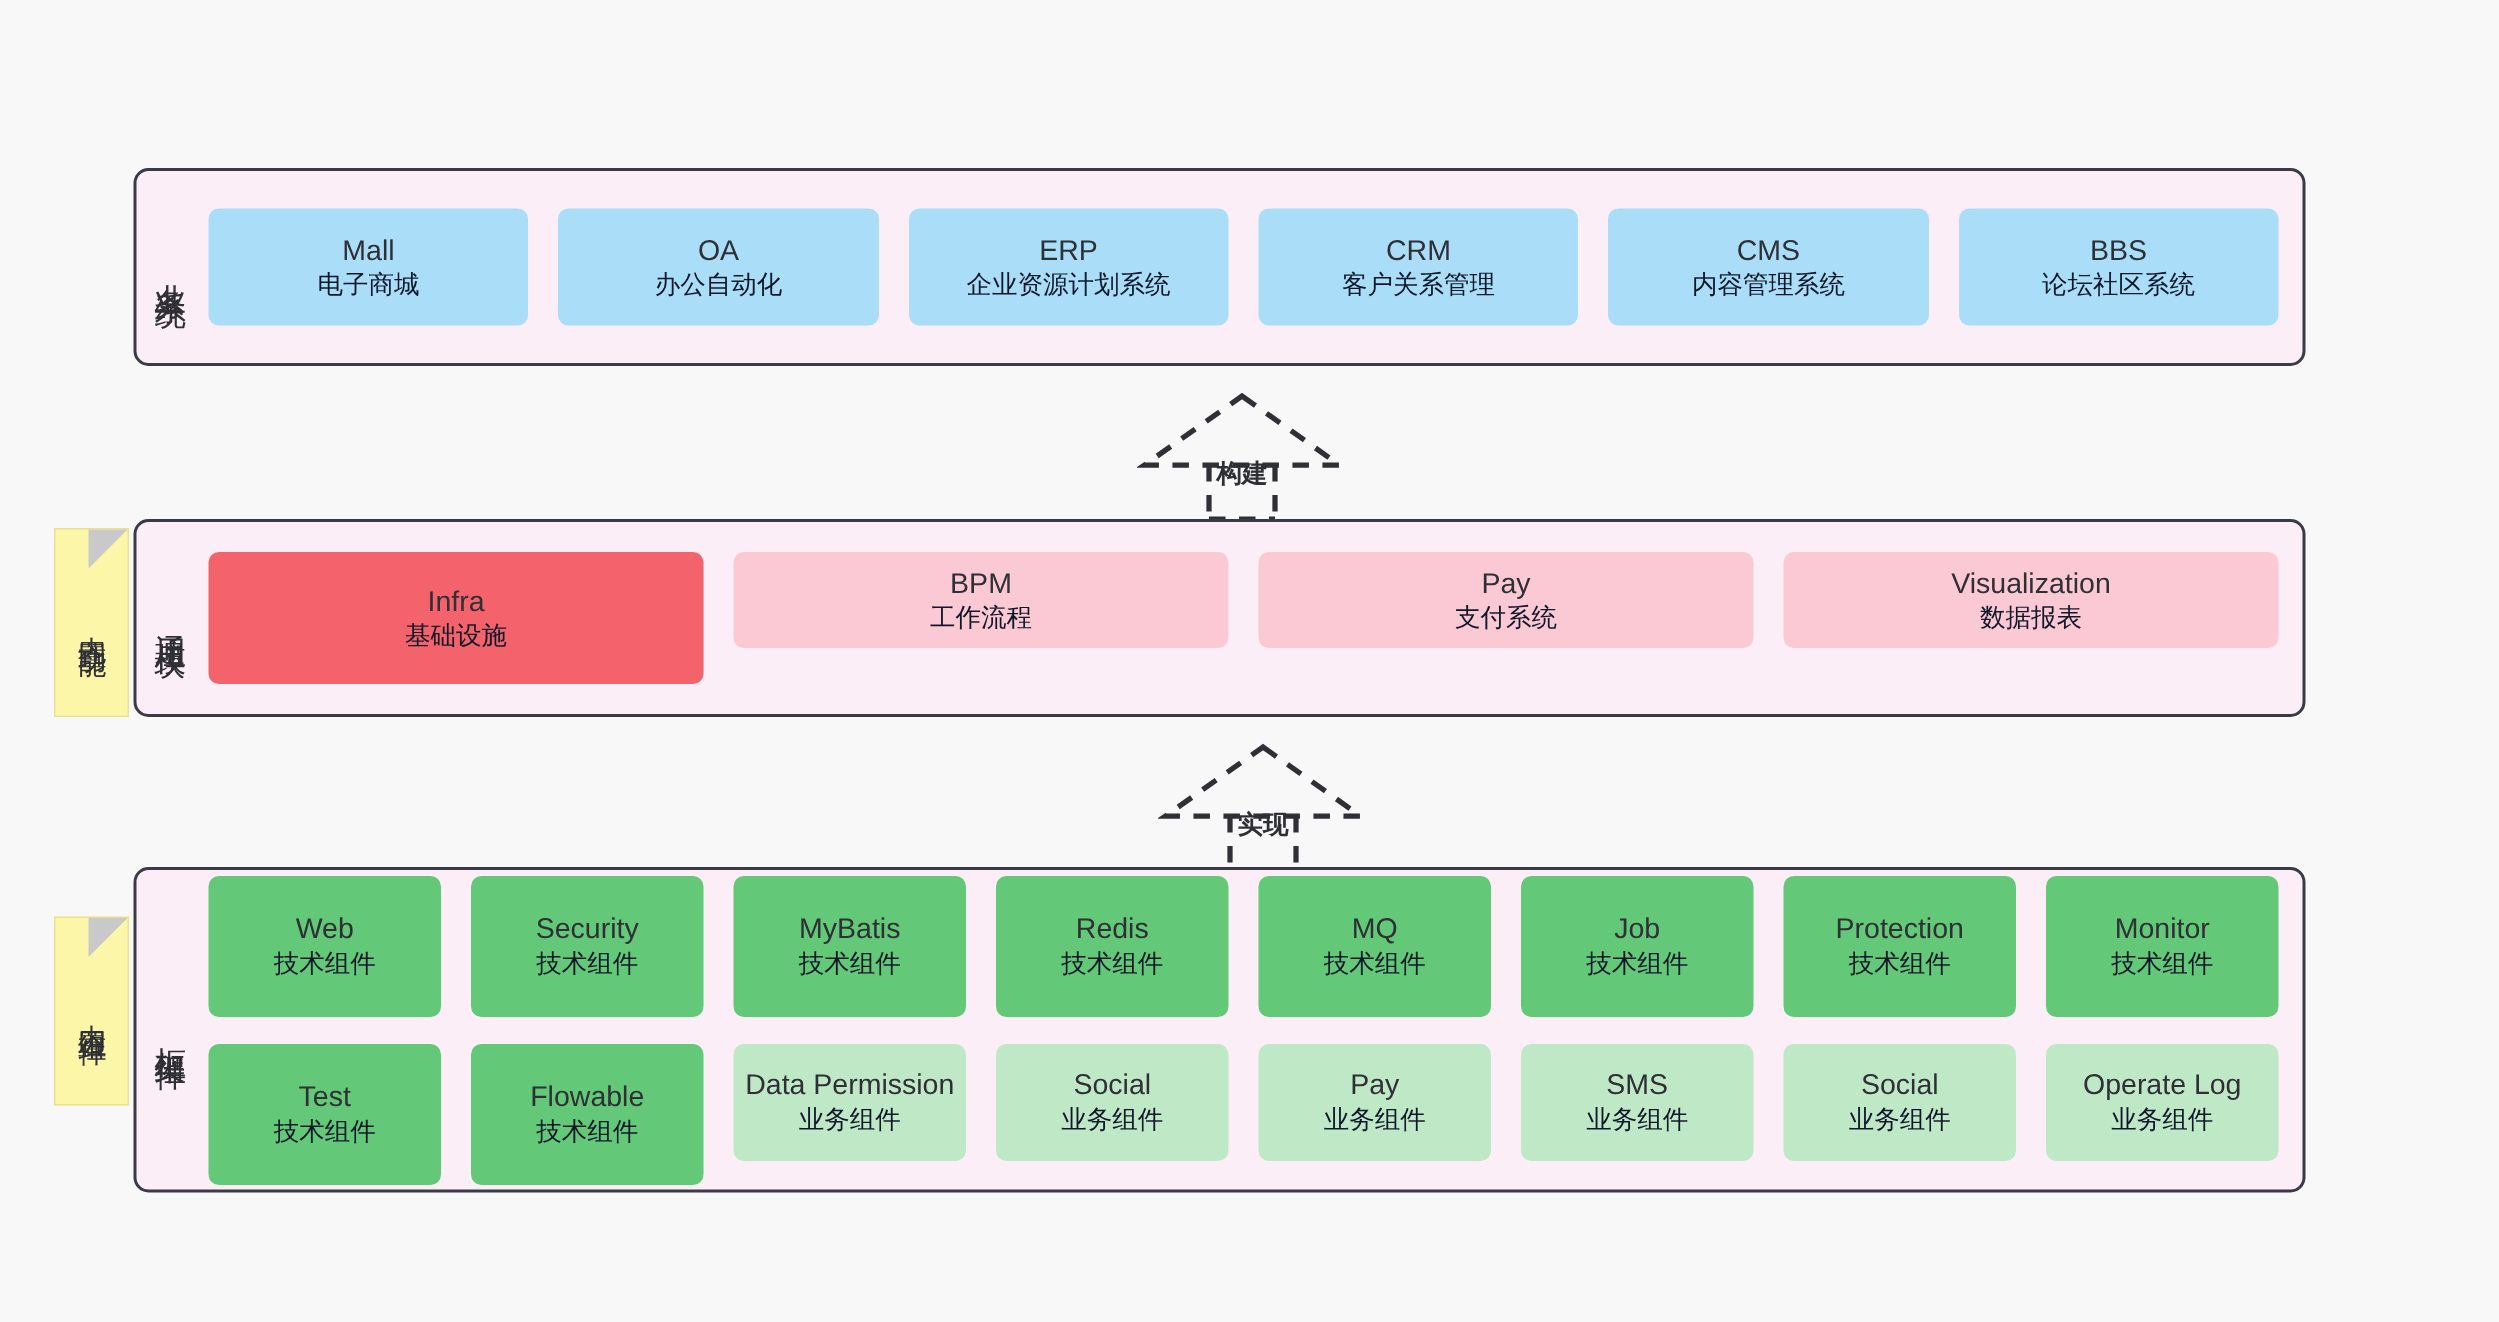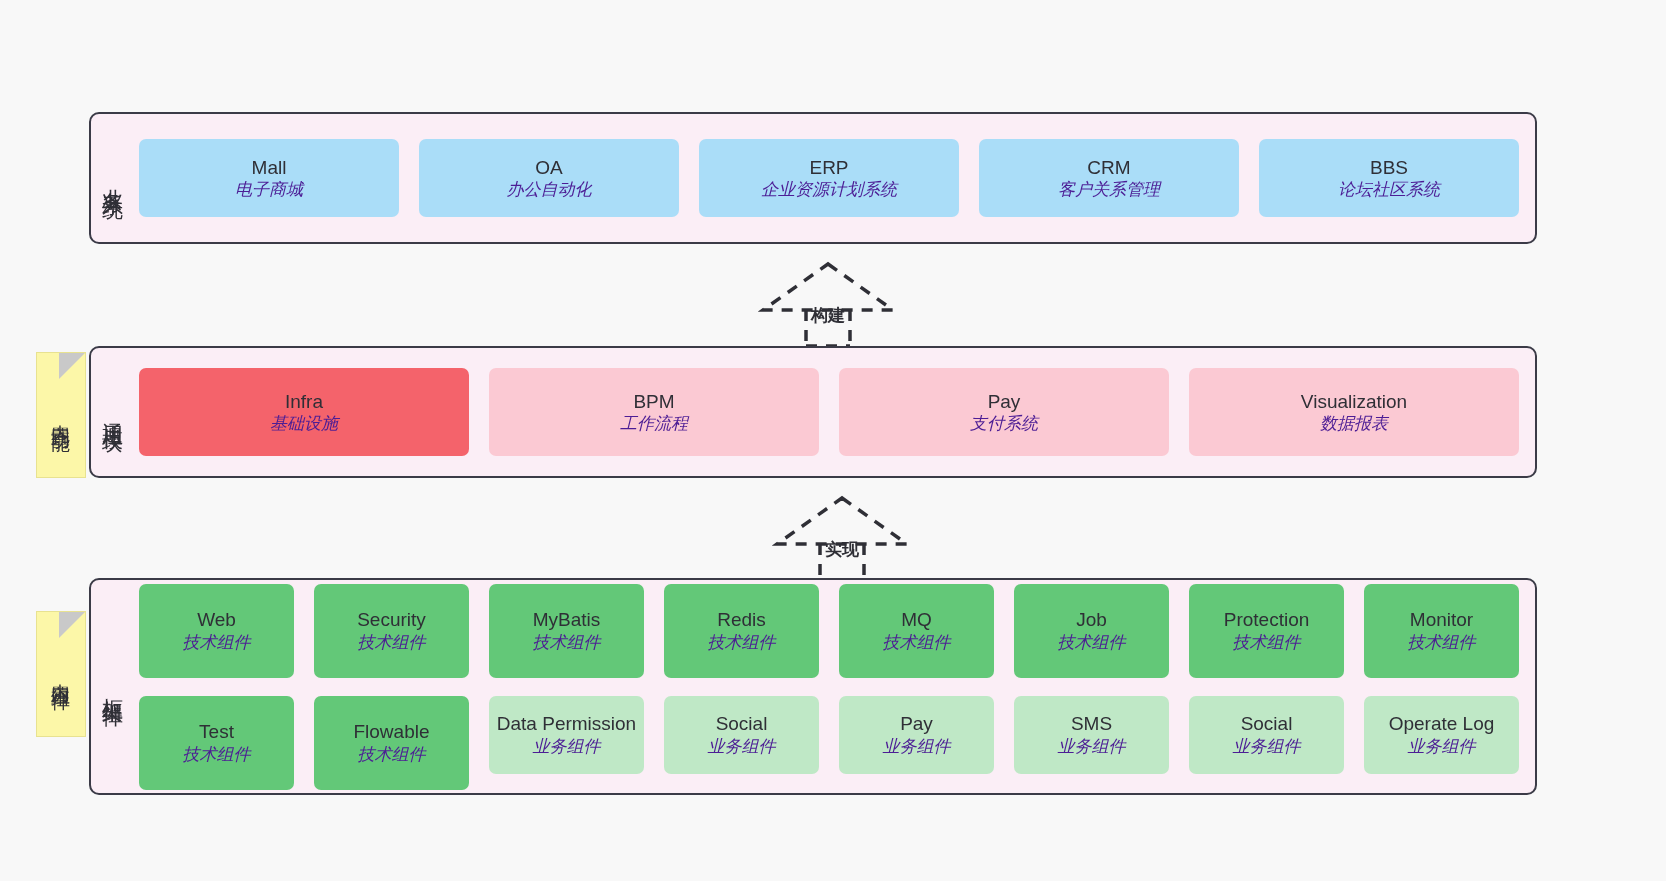--- a/index.html
+++ b/index.html
@@ -75,27 +75,26 @@
     text-align: left;
     line-height: 1.24;
     user-select: none;
   }
   .node .title {
     font-size: 19px;
     color: #2f2f36;
   }
   .node .sub {
     font-size: 17px;
-    color: #4c1d95;
-    font-style: italic;
+    color: #0f172a;
   }
 
   .node.biz      { background: #aaddf8; height: 78px; }
   .node.mod-core { background: #f4636b; height: 88px; }
-  .node.mod-soft { background: #fbc9d3; height: 88px; }
+  .node.mod-soft { background: #fbc9d3; height: 64px; }
   .node.tech     { background: #63c878; height: 94px; }
   .node.biz-comp { background: #bfe8c6; height: 78px; }
 
   
   .note {
     position: absolute;
     background: #fcf7a8;
     border: 1px solid #e8e290;
     box-sizing: border-box;
     display: flex;
@@ -156,20 +155,24 @@
         </div>
         <div class="node biz">
           <span class="title">ERP</span>
           <span class="sub">企业资源计划系统</span>
         </div>
         <div class="node biz">
           <span class="title">CRM</span>
           <span class="sub">客户关系管理</span>
         </div>
         <div class="node biz">
+          <span class="title">CMS</span>
+          <span class="sub">内容管理系统</span>
+        </div>
+        <div class="node biz">
           <span class="title">BBS</span>
           <span class="sub">论坛社区系统</span>
         </div>
       </div>
     </div>
   </div>
 
   <div class="arrow" style="left:758px; top:258px; width:140px; height:90px;">
     <svg width="140" height="90" viewBox="0 0 140 90" aria-hidden="true">
 

